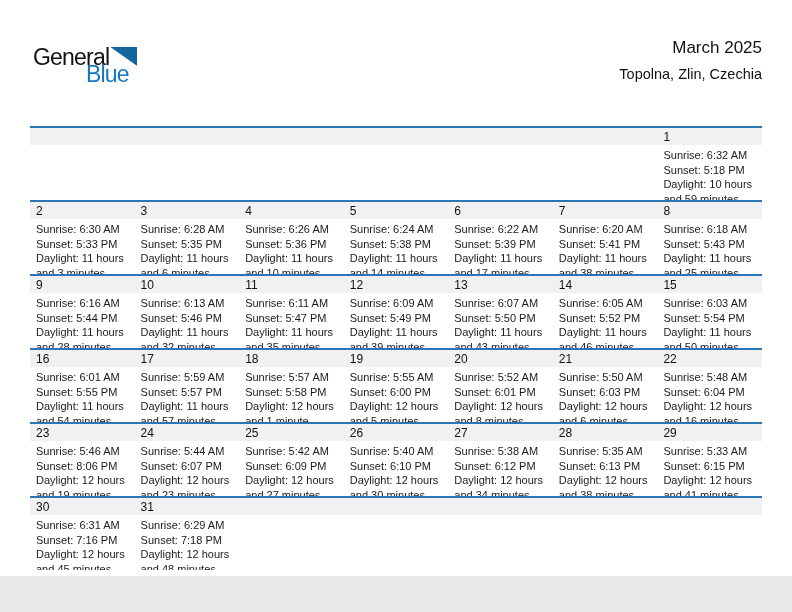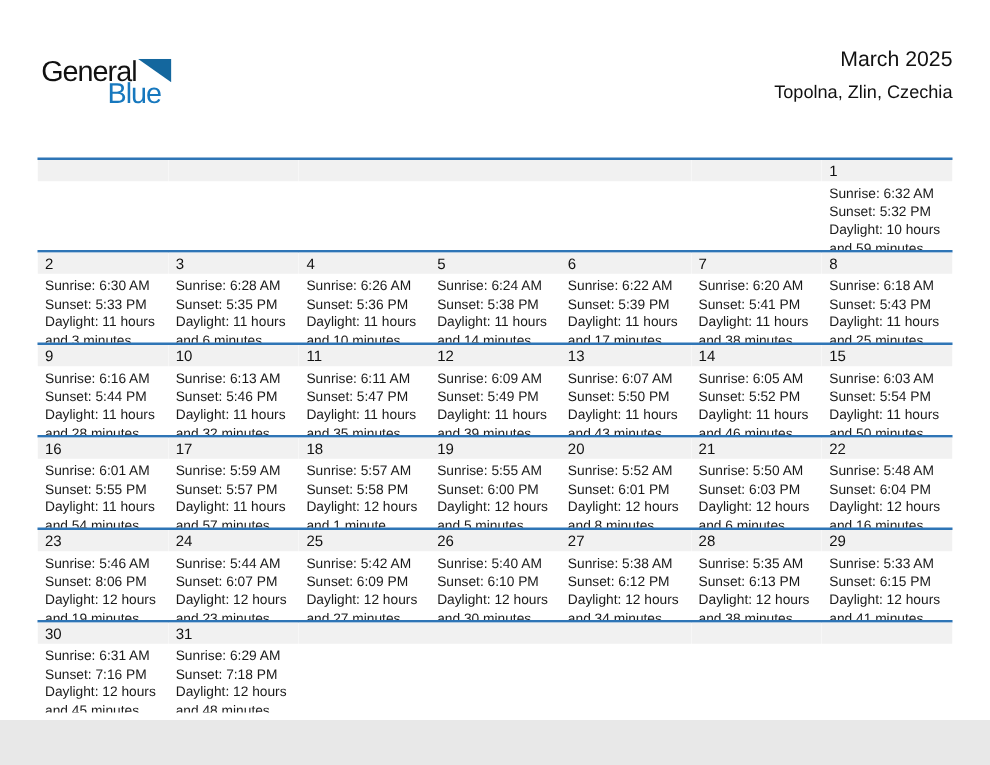--- a/index.html
+++ b/index.html
@@ -96,21 +96,21 @@
         <div class="day-cell">
           <div class="day-band"></div>
         </div>
         <div class="day-cell">
           <div class="day-band"></div>
         </div>
         <div class="day-cell">
           <div class="day-band">1</div>
           <div class="day-details">
             <div>Sunrise: 6:32 AM</div>
-            <div>Sunset: 5:32 PM</div>
+            <div>Sunset: 5:18 PM</div>
             <div>Daylight: 10 hours</div>
             <div>and 59 minutes.</div>
           </div>
         </div>
       </div>
       <div class="week-row">
         <div class="day-cell">
           <div class="day-band">2</div>
           <div class="day-details">
             <div>Sunrise: 6:30 AM</div>

